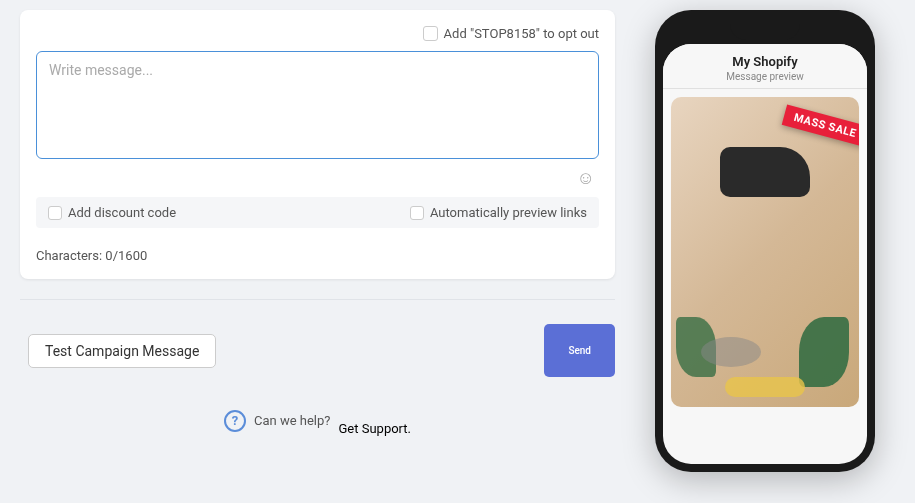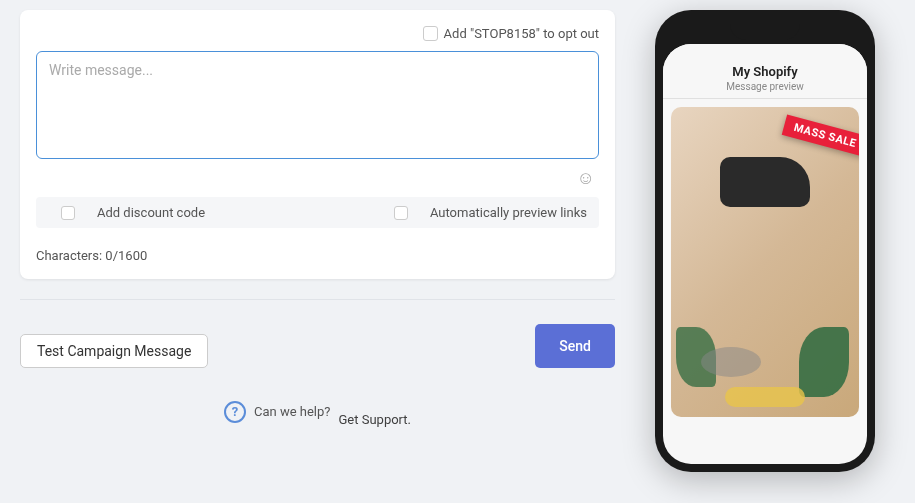--- a/index.html
+++ b/index.html
@@ -89,24 +89,23 @@
       justify-content: space-between;
       background: #f5f6f8;
       border-radius: 4px;
       padding: 8px 12px;
       margin-top: 8px;
     }
 
     .option-item {
       display: flex;
       align-items: center;
-      gap: 22px;
+      gap: 6px;
       font-size: 13px;
       color: #555;
-      margin-left: 13px;
     }
 
     .option-checkbox {
       width: 14px;
       height: 14px;
       border: 1px solid #ccc;
       border-radius: 3px;
       background: #fff;
       cursor: pointer;
     }
@@ -120,43 +119,44 @@
     
     .divider {
       height: 1px;
       background: #e0e3e8;
       margin: 4px 0;
     }
 
     
     .action-row {
       display: flex;
-      align-items: flex-end;
+      align-items: center;
       justify-content: space-between;
       padding: 4px 0;
+      margin-left: 8px;
     }
 
     .test-btn {
       background: #fff;
       border: 1.5px solid #ccc;
       border-radius: 5px;
       padding: 8px 16px;
       font-size: 14px;
       color: #333;
       cursor: pointer;
       font-family: inherit;
     }
 
     .send-btn {
       background: #5b6fd6;
       color: #fff;
       border: none;
       border-radius: 5px;
-      padding: 14px 24px;
-      font-size: 14px;
+      padding: 21px 24px;
+      font-size: 10px;
       cursor: pointer;
       font-family: inherit;
       font-weight: 500;
     }
 
     
     .help-row {
       display: flex;
       align-items: center;
       justify-content: center;
@@ -178,21 +178,21 @@
       cursor: pointer;
     }
 
     .help-text {
       font-size: 13px;
       color: #555;
     }
 
     .help-link {
       font-size: 13px;
-      color: #404040;
+      color: #000000;
       text-decoration: none;
       cursor: pointer;
       margin-top: 16px;
     }
 
     
     .phone-wrapper {
       width: 280px;
       display: flex;
       align-items: flex-start;
@@ -223,21 +223,21 @@
     .phone-screen {
       background: #f7f7f7;
       border-radius: 28px;
       overflow: hidden;
       min-height: 420px;
     }
 
     .phone-header {
       background: #f7f7f7;
       text-align: center;
-      padding: 20px 10px 6px;
+      padding: 10px 10px 6px;
       border-bottom: 1px solid #e0e0e0;
     }
 
     .phone-store-name {
       font-size: 13px;
       font-weight: 600;
       color: #222;
     }
 
     .phone-msg-preview-label {

